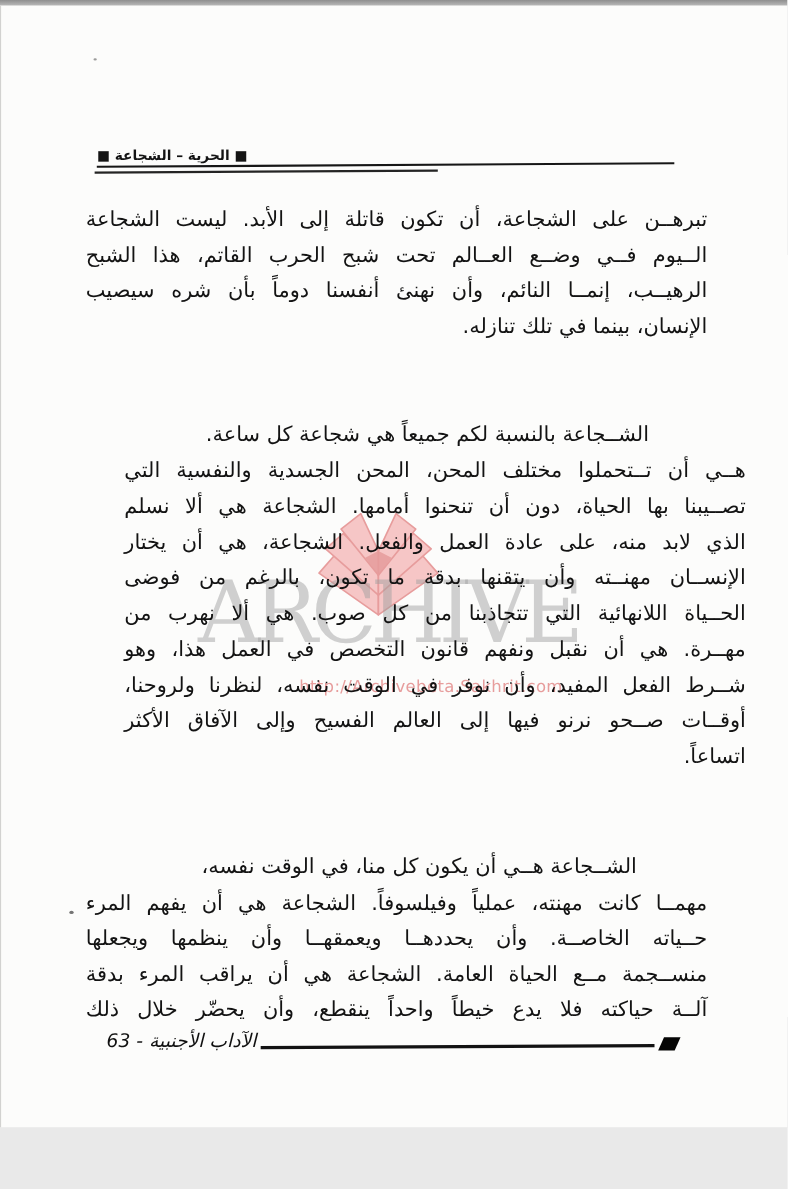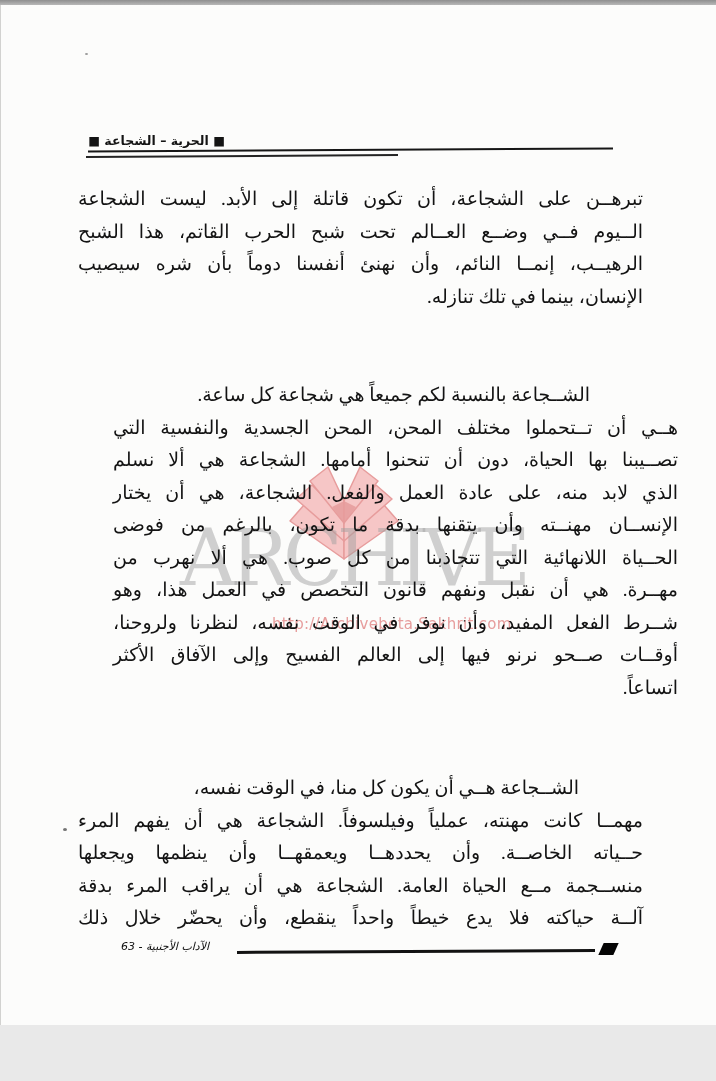--- a/index.html
+++ b/index.html
@@ -30,39 +30,39 @@
     position:absolute;left:180px;top:528px;width:336px;height:62px;
     font-family:"DejaVu Serif",serif;font-size:78px;line-height:60px;letter-spacing:-6px;
     color:rgba(158,158,158,.48);white-space:nowrap;
   }
   .wm-url{
     position:absolute;left:224px;top:615px;width:276px;height:18px;
     font-size:15px;line-height:18px;letter-spacing:.3px;color:rgba(224,129,129,.78);white-space:nowrap;margin-left:48px;
   }
 
   
-  .textblock{position:absolute;left:78px;width:565px;z-index:2;font-family:Liberation Serif, serif;}
+  .textblock{position:absolute;left:78px;width:565px;z-index:2;}
   .p1{top:183px;}
   .p2{top:379px;margin-left:35px;}
   .p3{top:772px;}
   .line{
     direction:rtl;height:32.5px;font-size:19px;line-height:32.5px;color:#131313;
     text-align:justify;text-align-last:justify;text-justify:inter-word;overflow:visible;
   }
   .l-last{text-align-last:right;}
   .l-first{text-align-last:right;}
   .p2 .l-first{padding-right:88px;}
   .p3 .l-first{padding-right:64px;}
 
   
   .footer-square{position:absolute;left:601px;top:943px;width:15px;height:12px;background:#050505;transform:skewX(-24deg);z-index:2;}
   .footer-rule{position:absolute;left:237px;top:950px;width:358px;height:2.5px;background:#121212;transform:rotate(-.3deg);z-index:2;}
   .footer-text{
     position:absolute;left:90px;top:934px;width:150px;height:26px;z-index:2;
-    direction:rtl;font-style:italic;font-size:11px;line-height:26px;color:#101010;
+    direction:rtl;font-style:italic;font-size:17px;line-height:26px;color:#101010;
     text-align:center;white-space:nowrap;
   }
 </style>
 </head>
 <body>
 
 <div class="page">
 
   <div class="topbar"></div>
   <div class="leftedge"></div>

